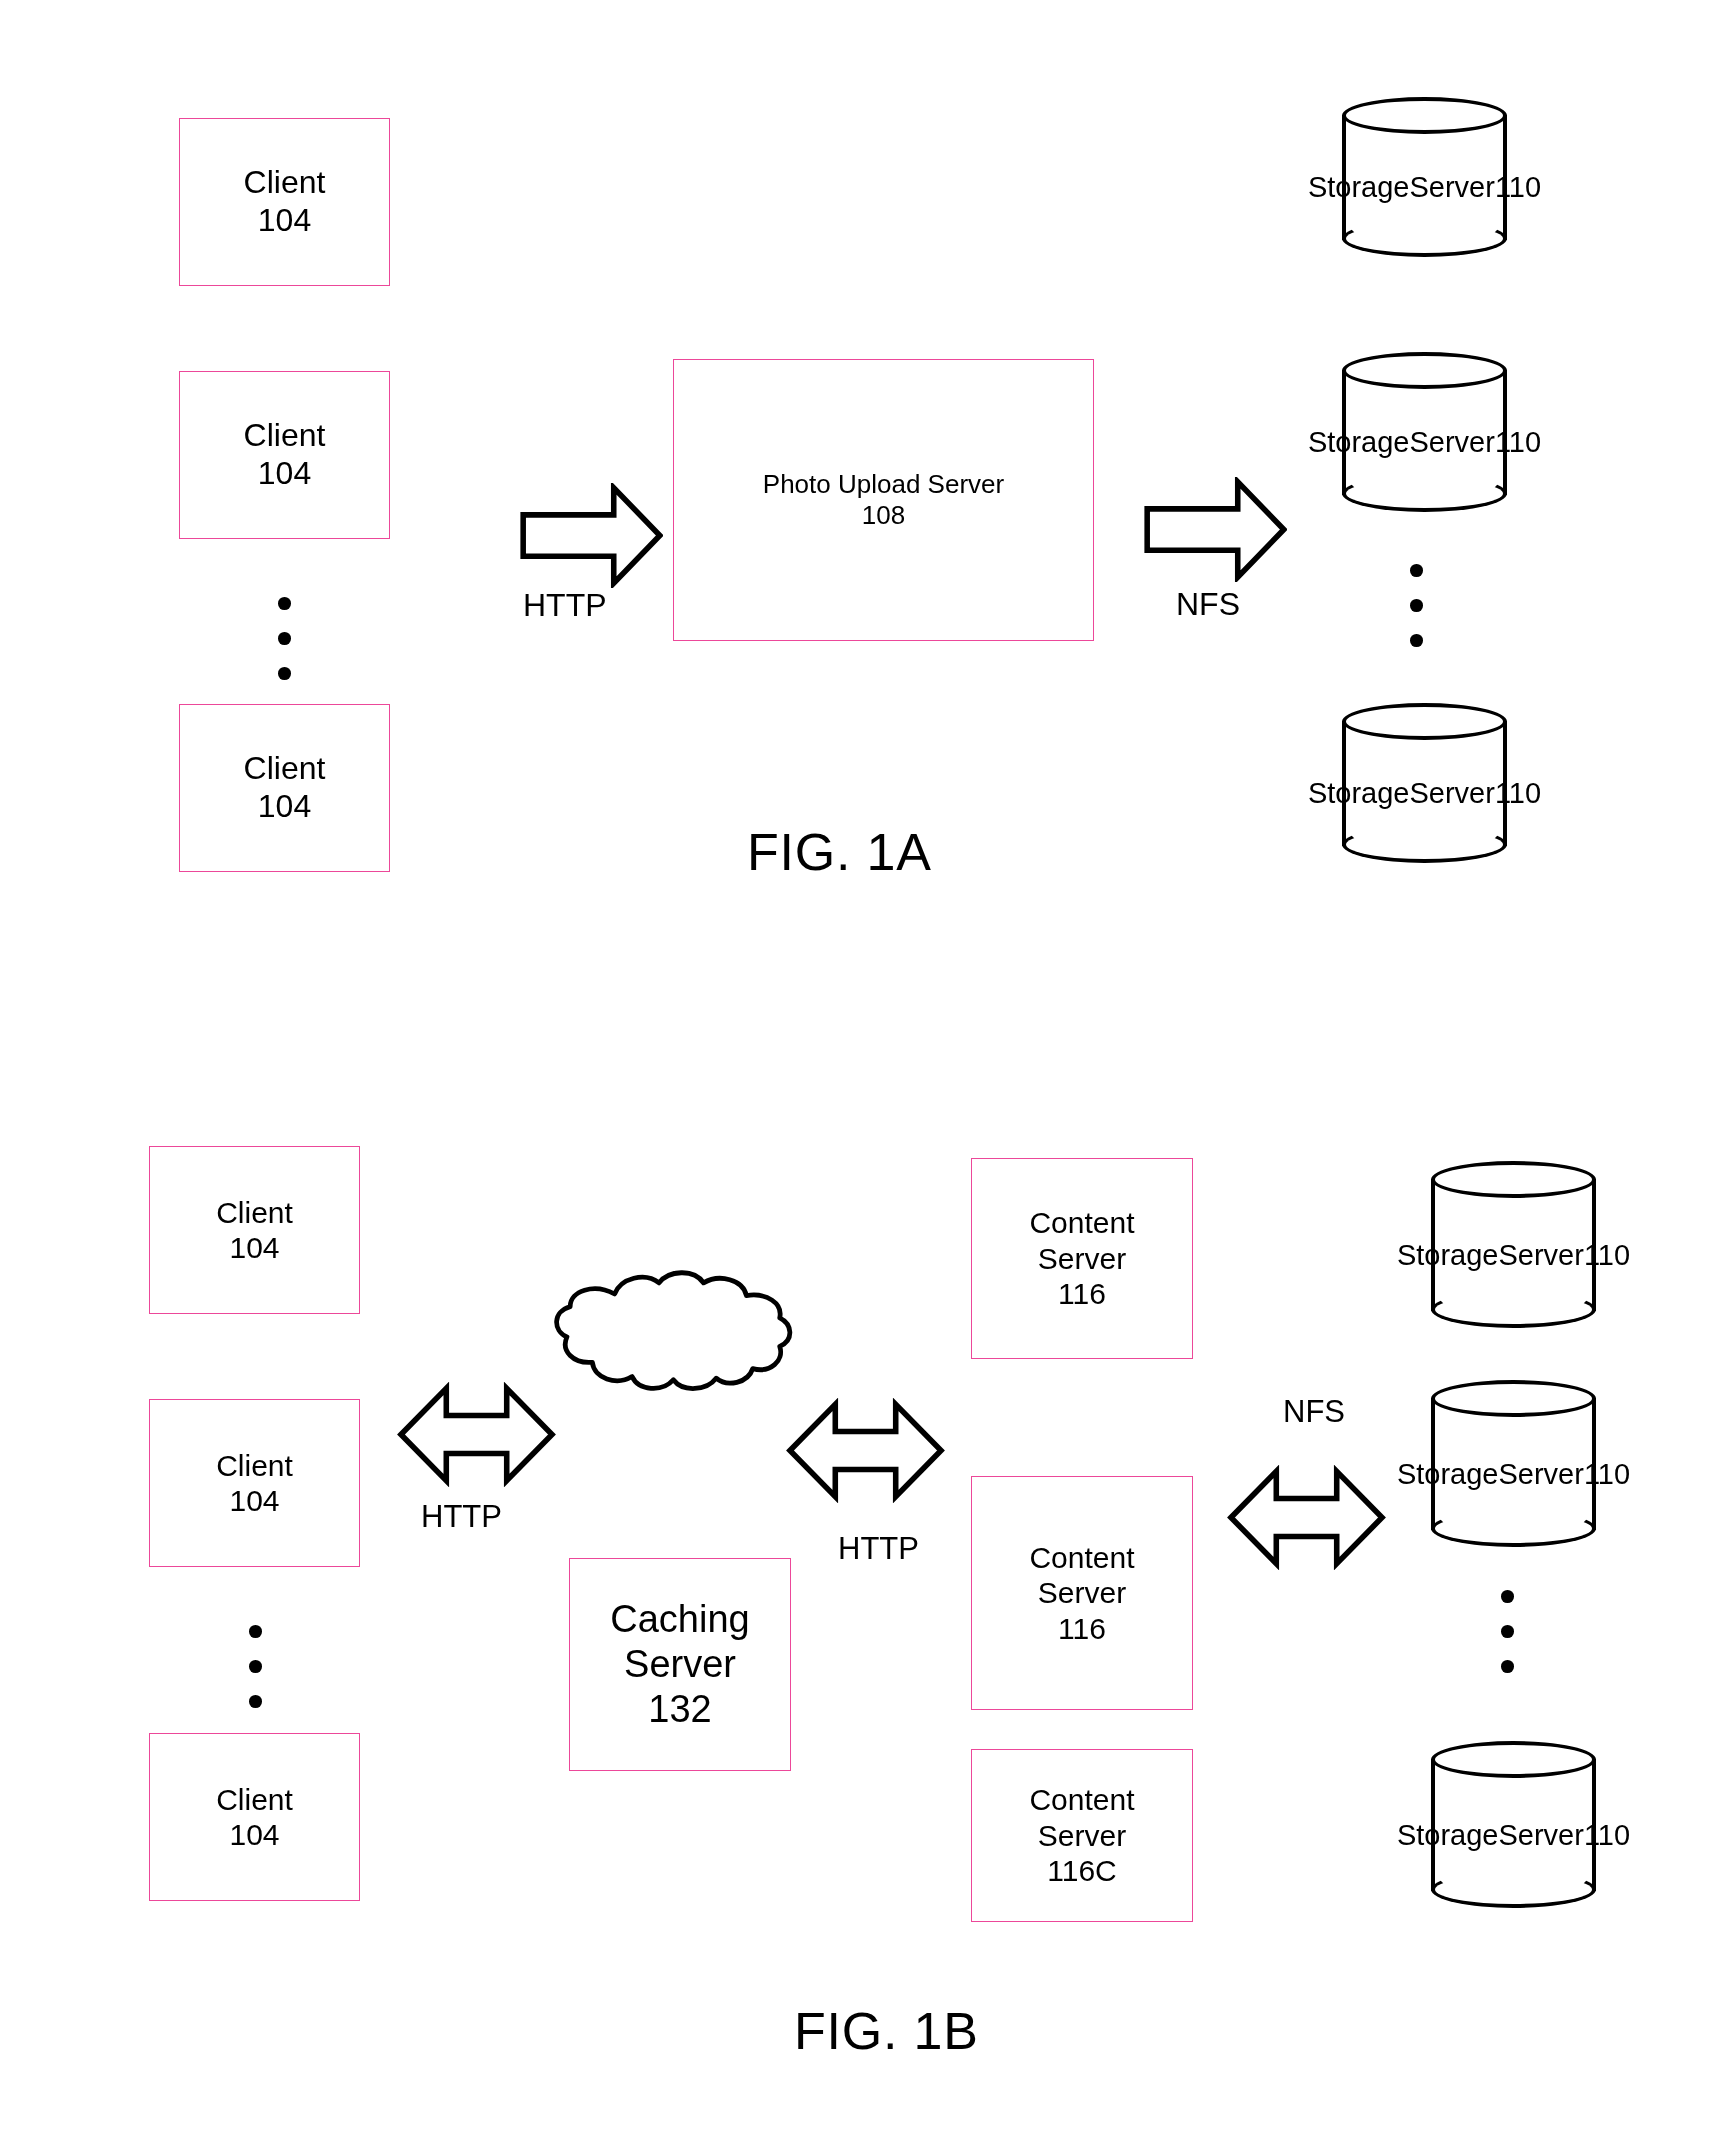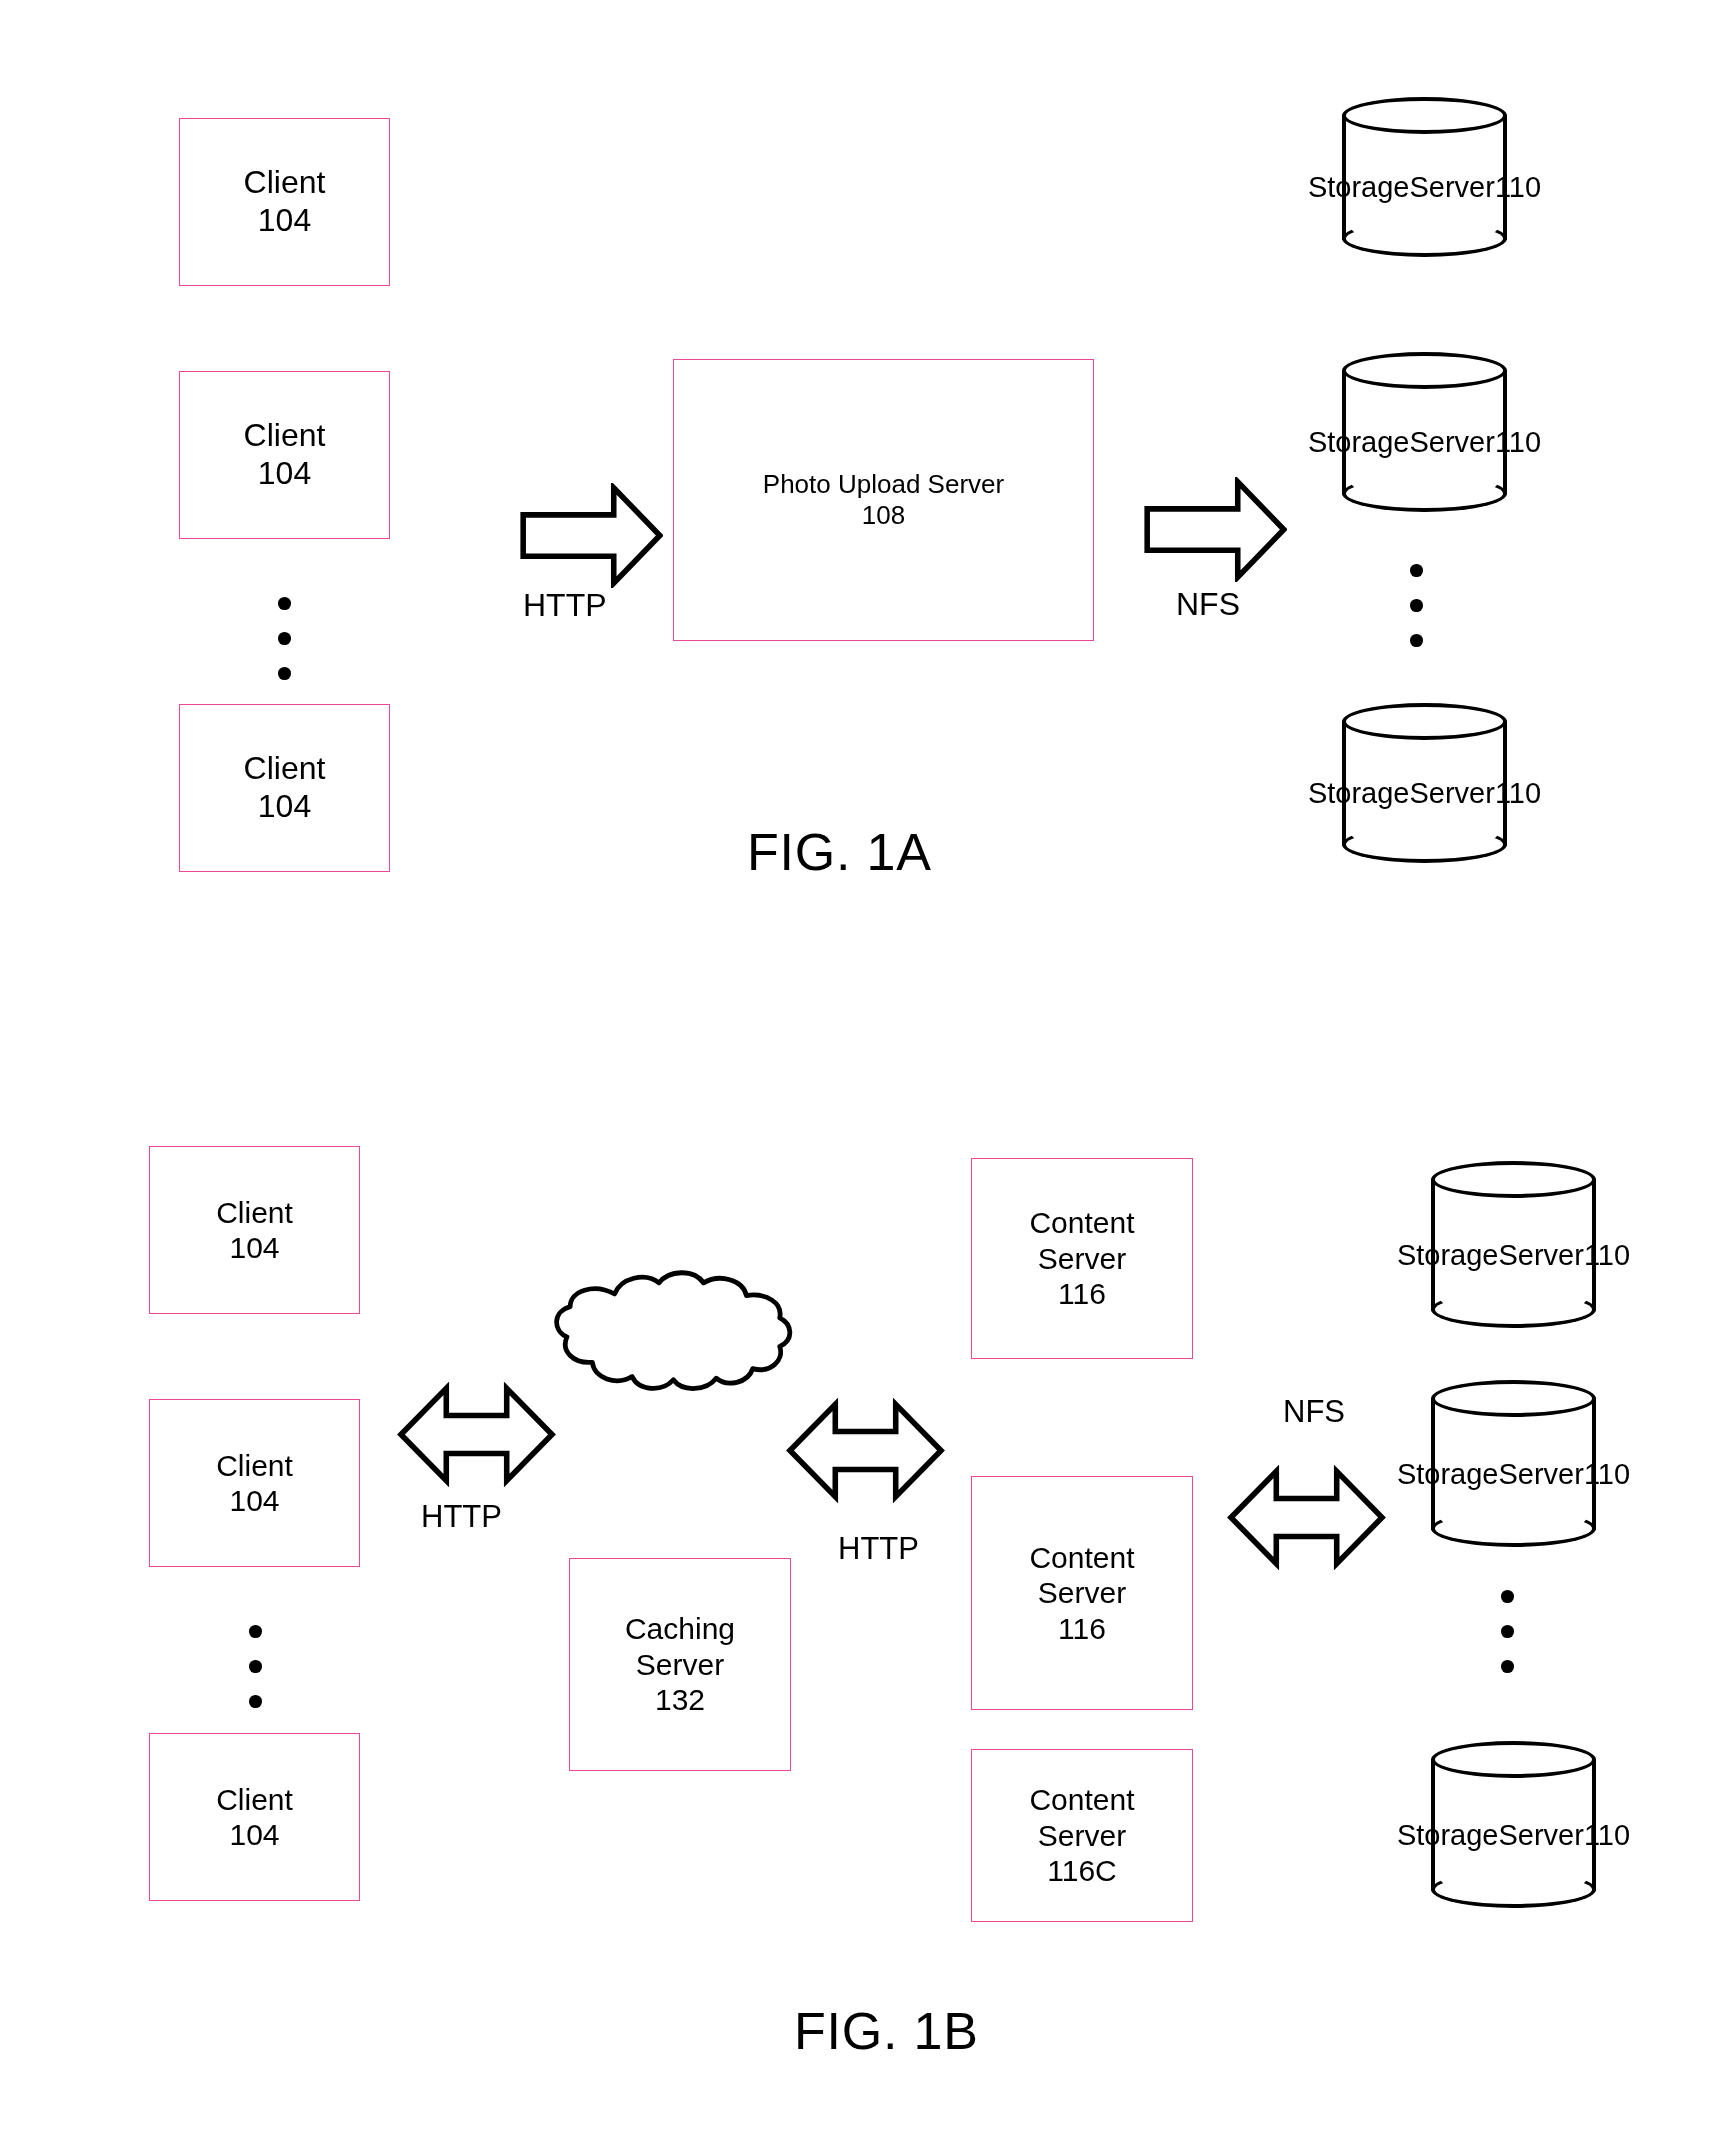--- a/index.html
+++ b/index.html
@@ -280,21 +280,21 @@
       </svg>
     </div>
 
     <div class="arrow" style="left:397px; top:1382px; width:159px; height:105px;">
       <svg width="159" height="105" viewBox="0 0 200 132">
         <path d="M5 66 L62 8 L62 42 L138 42 L138 8 L195 66 L138 124 L138 90 L62 90 L62 124 Z" fill="#ffffff" stroke="#000000" stroke-width="7" stroke-linejoin="miter"></path>
       </svg>
     </div>
     <div class="free-text" style="left:421px; top:1501px; font-size:31px;">HTTP</div>
 
-    <div class="node-box" style="left:569px; top:1558px; width:222px; height:213px; font-size:30px;">
+    <div class="node-box" style="left:569px; top:1558px; width:222px; height:213px; font-size:38px;">
       <span class="node-label">Caching</span>
       <span class="node-label">Server</span>
       <span class="node-ref">132</span>
     </div>
 
     <div class="arrow" style="left:786px; top:1398px; width:159px; height:105px;">
       <svg width="159" height="105" viewBox="0 0 200 132">
         <path d="M5 66 L62 8 L62 42 L138 42 L138 8 L195 66 L138 124 L138 90 L62 90 L62 124 Z" fill="#ffffff" stroke="#000000" stroke-width="7" stroke-linejoin="miter"></path>
       </svg>
     </div>

